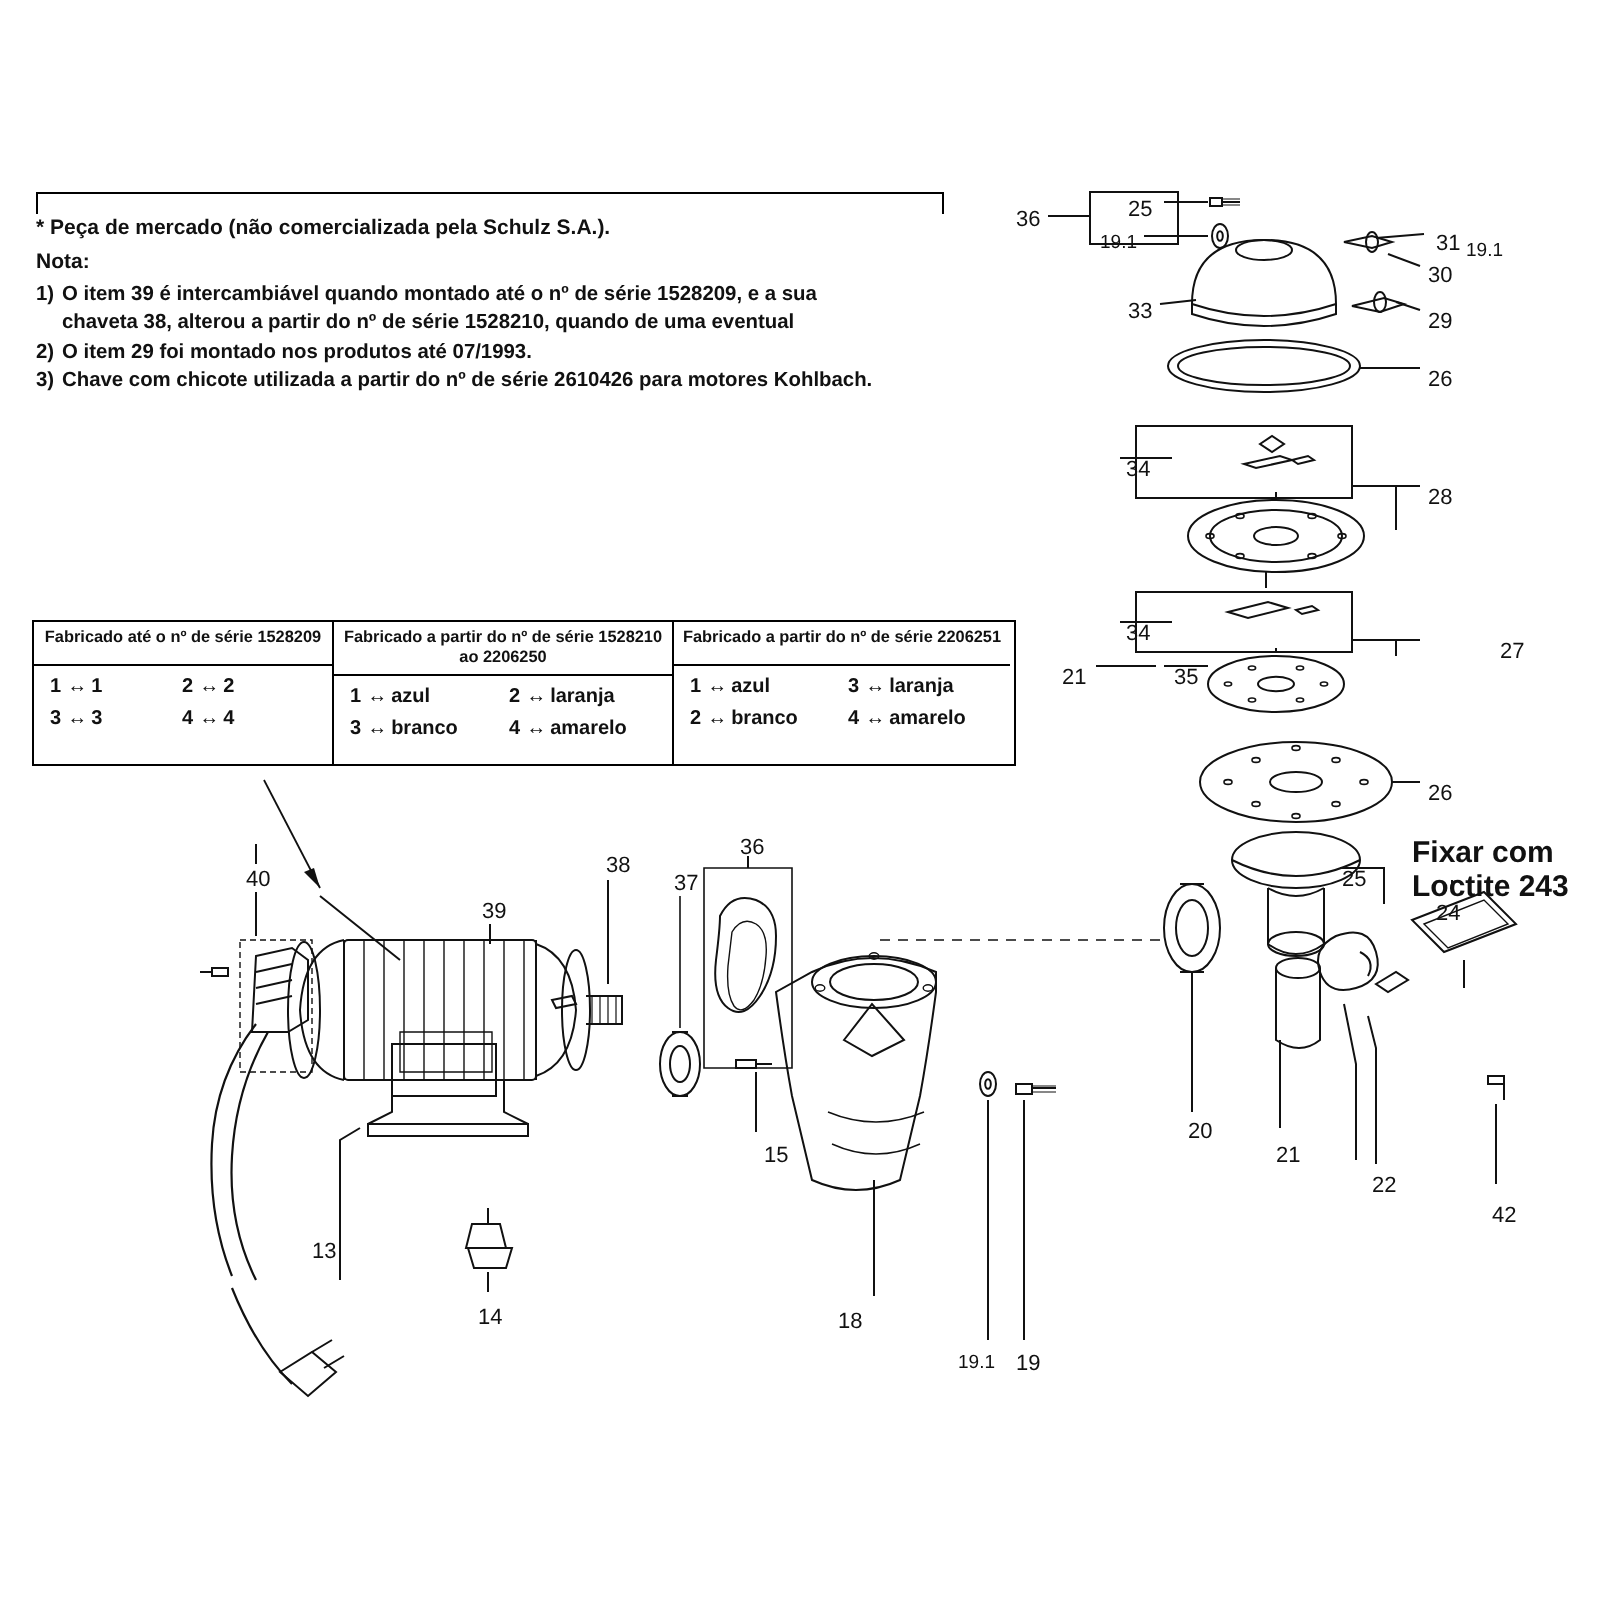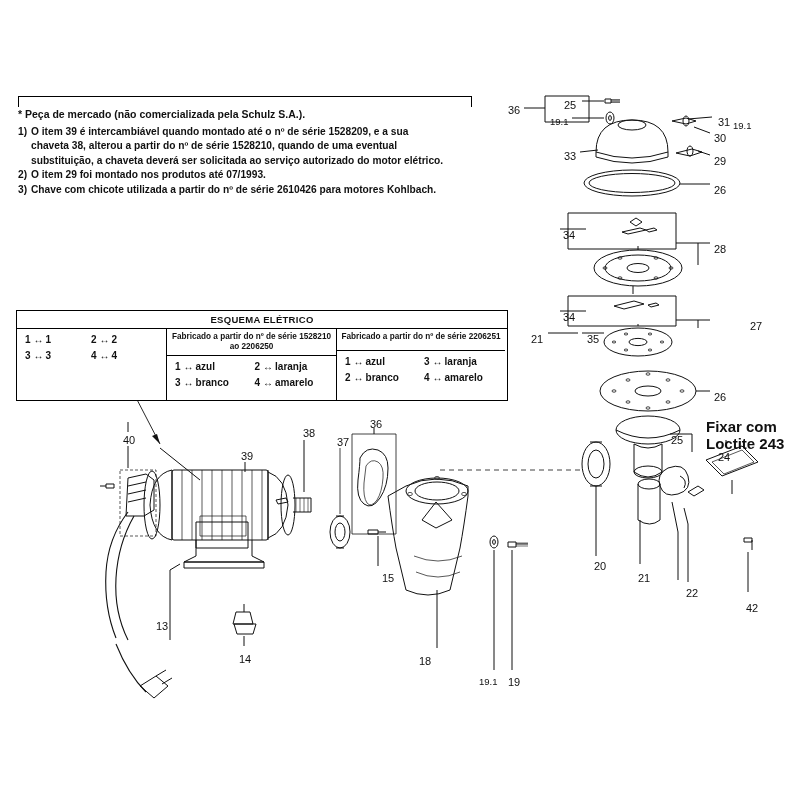--- a/index.html
+++ b/index.html
@@ -381,48 +381,46 @@
       <path d="M128 432 l0 -10"></path>
     </g>
 
     <polygon points="160,444 152,436 157,434" fill="#111"></polygon>
   </svg>
 
   <div class="abs bracket-top"></div>
 
   <div class="abs" id="notes">
     <div class="star">* Peça de mercado (não comercializada pela Schulz S.A.).</div>
+    <div class="nota">Nota:</div>
 
     <div class="item">
       <span class="num">1)</span>
       <span class="txt">O item 39 é intercambiável quando montado até o nº de série 1528209, e a sua</span>
     </div>
     <div class="item indent">
       <span class="txt">chaveta 38, alterou a partir do nº de série 1528210, quando de uma eventual</span>
     </div>
-    <div class="item indent">
-      <span class="txt">substituição, a chaveta deverá ser solicitada ao serviço autorizado do motor elétrico.</span>
-    </div>
 
     <div class="item">
       <span class="num">2)</span>
       <span class="txt">O item 29 foi montado nos produtos até 07/1993.</span>
     </div>
 
     <div class="item">
       <span class="num">3)</span>
       <span class="txt">Chave com chicote utilizada a partir do nº de série 2610426 para motores Kohlbach.</span>
     </div>
   </div>
 
   <div class="abs" id="esquema">
-    <div class="title">ESQUEMA ELÉTRICO</div>
     <div class="cols">
 
       <div class="col c0">
+        <div class="chead">Fabricado até o nº de série 1528209</div>
         <div class="cbody">
           <div class="row2">
             <span class="pair">
               <span>1</span>
               <span class="arrow">↔</span>
               <span>1</span>
             </span>
             <span class="pair">
               <span>2</span>
               <span class="arrow">↔</span>

